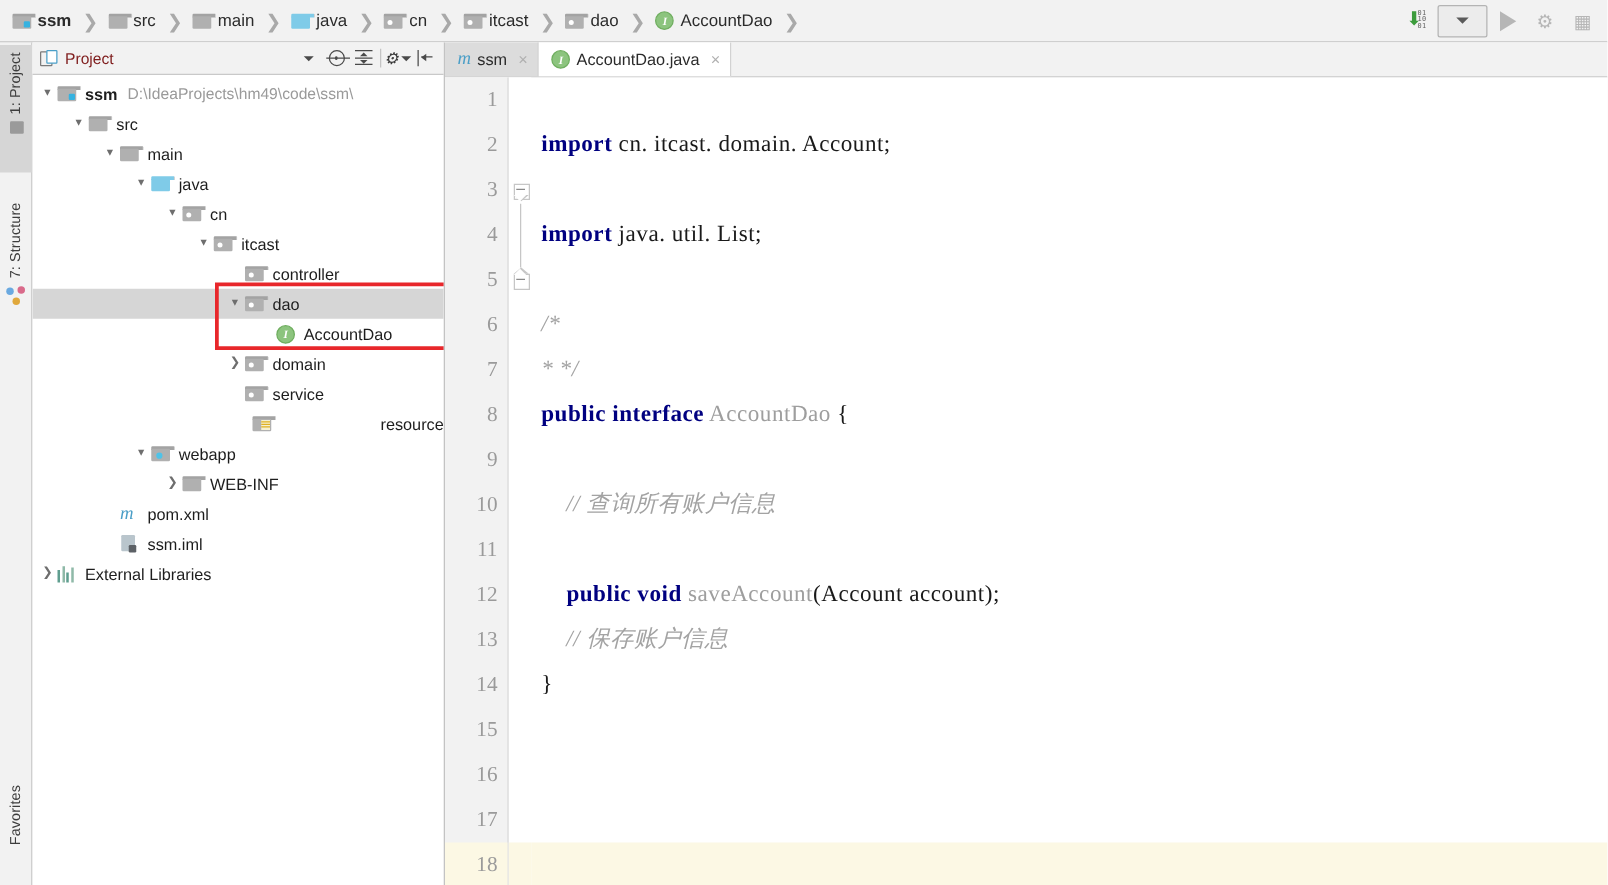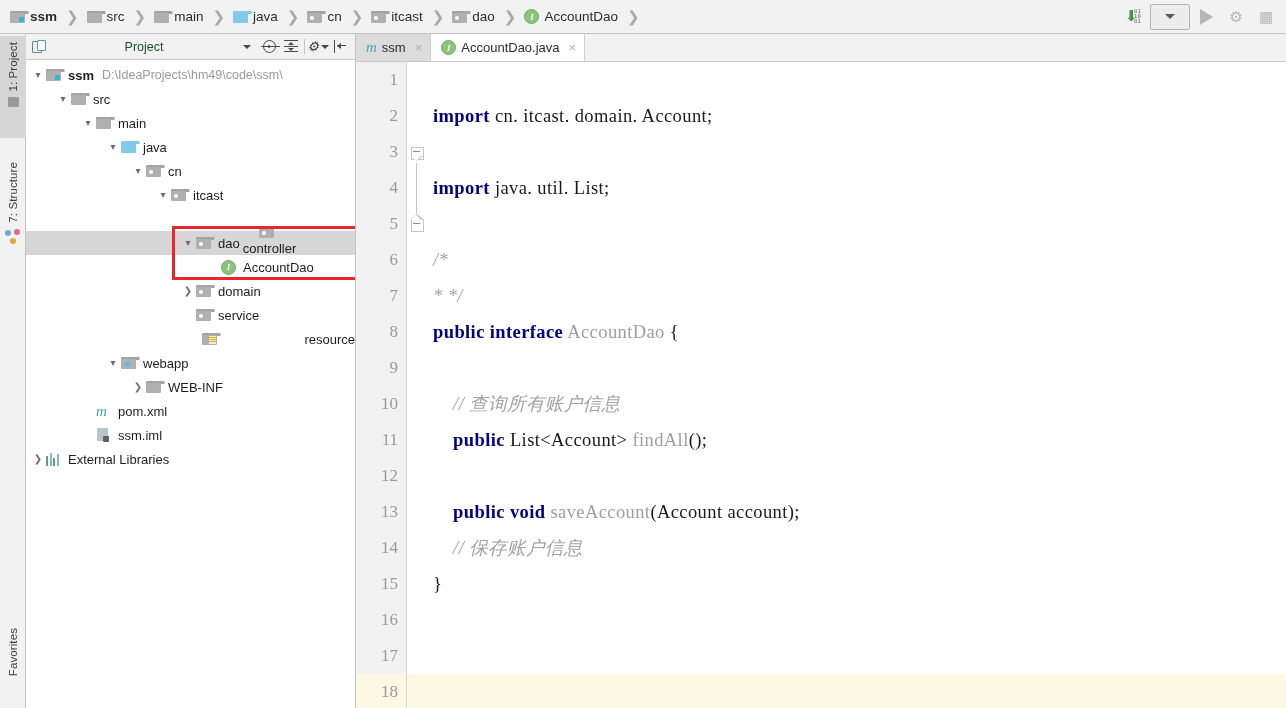--- a/index.html
+++ b/index.html
@@ -80,21 +80,21 @@
 
   
   .panel { position:absolute; left:26px; top:34px; width:329px; height:674px; background:#ffffff; }
   .panel-head {
     height:26px; background:#f2f2f2; border-bottom:1px solid #c9c9c9;
     display:flex; align-items:center; padding:0 4px;
   }
   .ph-icon { width:16px; height:14px; margin:0 4px 0 2px; position:relative; }
   .ph-icon .b1{position:absolute;left:0;top:1px;width:10px;height:12px;border:1.3px solid #7a7a7a;border-radius:1px;}
   .ph-icon .b2{position:absolute;left:5px;top:0px;width:9px;height:11px;border:1.3px solid #4a9ec7;border-radius:1px;background:#fff;}
-  .ph-title { font-size:12.5px; color:#14532d; flex:1;text-align:center; }
+  .ph-title { font-size:12.5px; color:#7f1d1d; flex:1; }
   .ph-btn { width:22px; height:22px; display:flex; align-items:center; justify-content:center; }
   .ph-sep { width:1px; height:15px; background:#c4c4c4; margin:0 2px; }
   .tri-dn { width:0;height:0;border-left:4px solid transparent;border-right:4px solid transparent;border-top:4px solid #4a4a4a;}
   .tgt-ico{ width:13px;height:13px;border:1.4px solid #4a4a4a;border-radius:50%;position:relative;}
   .tgt-ico:before{content:"";position:absolute;left:4.3px;top:4.3px;width:2.4px;height:2.4px;background:#4a4a4a;border-radius:50%;}
   .tgt-ico:after{content:"";position:absolute;left:-3px;top:5px;width:19px;height:1.4px;background:#4a4a4a;}
   .coll-ico{ position:relative;width:14px;height:13px;}
   .coll-ico i{position:absolute;left:0;display:block;background:#4a4a4a;}
   .coll-ico .l1{top:0;width:14px;height:1.4px;}
   .coll-ico .l2{top:5.5px;width:14px;height:1.4px;}
@@ -392,21 +392,21 @@
           </span>
           <span class="ticon">
             <span class="ico folder pkg">
               <i class="tab"></i>
               <i class="bdy"></i>
               <i class="dot"></i>
             </span>
           </span>
           <span class="tlabel">itcast</span>
         </div>
-        <div class="trow" style="padding-left: 154px; flex-direction: column;">
+        <div class="trow" style="padding-left: 154px;">
           <span class="arrow"></span>
           <span class="ticon">
             <span class="ico folder pkg">
               <i class="tab"></i>
               <i class="bdy"></i>
               <i class="dot"></i>
             </span>
           </span>
           <span class="tlabel">controller</span>
         </div>
@@ -581,21 +581,20 @@
           <div class="cline" style="position: relative;">&nbsp;</div>
           <div class="cline" style="position: relative;"><span class="kw">import</span><span> cn. itcast. domain. Account;</span></div>
           <div class="cline" style="position: relative;">&nbsp;</div>
           <div class="cline" style="position: relative;"><span class="kw">import</span><span> java. util. List;</span></div>
           <div class="cline" style="position: relative;">&nbsp;</div>
           <div class="cline" style="position: relative;"><span class="cm">/*</span></div>
           <div class="cline" style="position: relative;"><span class="cm">* */</span></div>
           <div class="cline" style="position: relative;"><span class="kw">public interface</span><span> </span><span class="id">AccountDao</span><span> {</span></div>
           <div class="cline" style="position: relative;">&nbsp;</div>
           <div class="cline" style="position: relative;"><span class="cm">    // 查询所有账户信息</span></div>
-          <div class="cline" style="position: relative;"><span>    </span><span class="kw">public</span><span> List&lt;Account&gt; </span><span class="id">findAll</span><span>();</span></div>
           <div class="cline" style="position: relative;">&nbsp;</div>
           <div class="cline" style="position: relative;"><span>    </span><span class="kw">public void</span><span> </span><span class="id">saveAccount</span><span>(Account account);</span></div>
           <div class="cline" style="position: relative;"><span class="cm">    // 保存账户信息</span></div>
           <div class="cline" style="position: relative;"><span>}</span></div>
           <div class="cline" style="position: relative;">&nbsp;</div>
         </div>
     </div>
   </div>
 
 </div>

